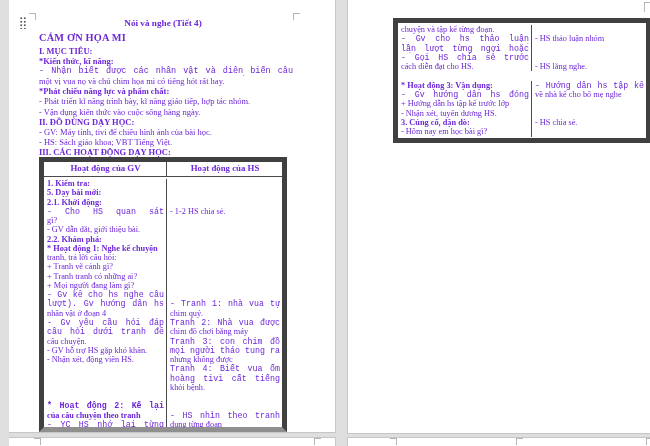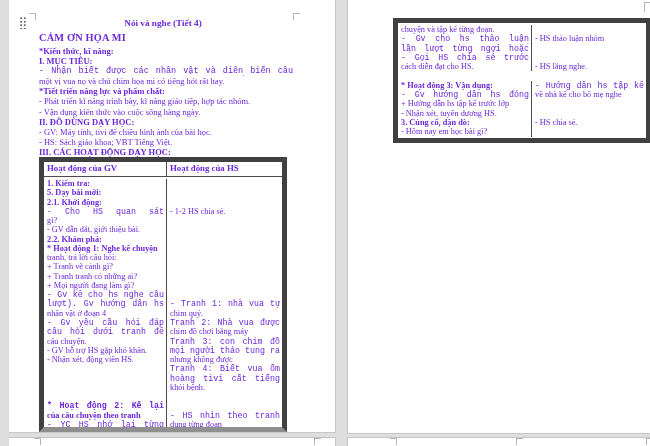--- a/index.html
+++ b/index.html
@@ -23,21 +23,21 @@
   .t1{position:absolute;left:30px;top:18px;width:248px;text-align:center;font-weight:bold;font-size:9.2px;line-height:11px;}
   .t2{position:absolute;left:30px;top:32px;width:248px;text-align:left;font-weight:bold;font-size:10.3px;letter-spacing:.2px;line-height:12px;}
 
   .intro{position:absolute;left:30px;top:46px;width:254px;}
   .il{font-size:8.5px;line-height:10.1px;height:10.1px;overflow:hidden;}
 
   .dtable{position:absolute;box-sizing:border-box;border:5px solid #404040;background:#fff;overflow:hidden;}
   .ltable{left:30px;top:157px;width:248px;height:275px;border-bottom-color:#8f8f8f;}
   .rtable{left:45px;top:18px;width:258px;height:125px;}
   .thead{display:flex;height:14px;border-bottom:1px solid #4a4a4a;font-weight:bold;font-size:8.8px;line-height:13.5px;}
-  .thead .cell{text-align:left;}
+  .thead .cell{text-align:center;}
   .tbody{padding-top:2px;}
   .trow{display:flex;}
   .cell{box-sizing:border-box;padding:0 2px 0 3px;overflow:hidden;}
   .gv{width:123px;border-right:1px solid #4a4a4a;}
   .hs{flex:1;}
   .rtable .gv{width:134px;}
   .tl{font-size:8.3px;line-height:9.27px;height:9.27px;overflow:hidden;}
   .rtable .tl{line-height:9.3px;height:9.3px;}
   .b{font-weight:bold;}
   .j{text-align:justify;text-align-last:justify;font-family:Liberation Mono, monospace;}
@@ -45,25 +45,25 @@
 </head>
 <body>
 
 <div class="canvas">
 
   <div class="page page-left">
     <div class="dots"></div>
     <div class="t1">Nói và nghe (Tiết 4)</div>
     <div class="t2">CẢM ƠN HỌA MI</div>
     <div class="intro" id="intro">
+        <div class="il b">I. MỤC TIÊU:</div>
         <div class="il b">*Kiến thức, kĩ năng:</div>
-        <div class="il b">I. MỤC TIÊU:</div>
         <div class="il j">- Nhận biết được các nhân vật và diễn biến câu chuyện. Câu chuyện kể về</div>
         <div class="il">một vị vua nọ và chú chim họa mi có tiếng hót rất hay.</div>
-        <div class="il b">*Tiết triển năng lực và phẩm chất:</div>
+        <div class="il b">*Phát chiếu năng lực và phẩm chất:</div>
         <div class="il">- Phát triển kĩ năng trình bày, kĩ năng giáo tiếp, hợp tác nhóm.</div>
         <div class="il">- Vận dụng kiến thức vào cuộc sống hàng ngày.</div>
         <div class="il b">II. ĐỒ DÙNG DẠY HỌC:</div>
         <div class="il">- GV: Máy tính, tivi để chiếu hình ảnh của bài học.</div>
         <div class="il">- HS: Sách giáo khoa; VBT Tiếng Việt.</div>
         <div class="il b">III. CÁC HOẠT ĐỘNG DẠY HỌC:</div>
       </div>
     <div class="dtable ltable">
       <div class="thead">
         <div class="cell gv">Hoạt động của GV</div>

